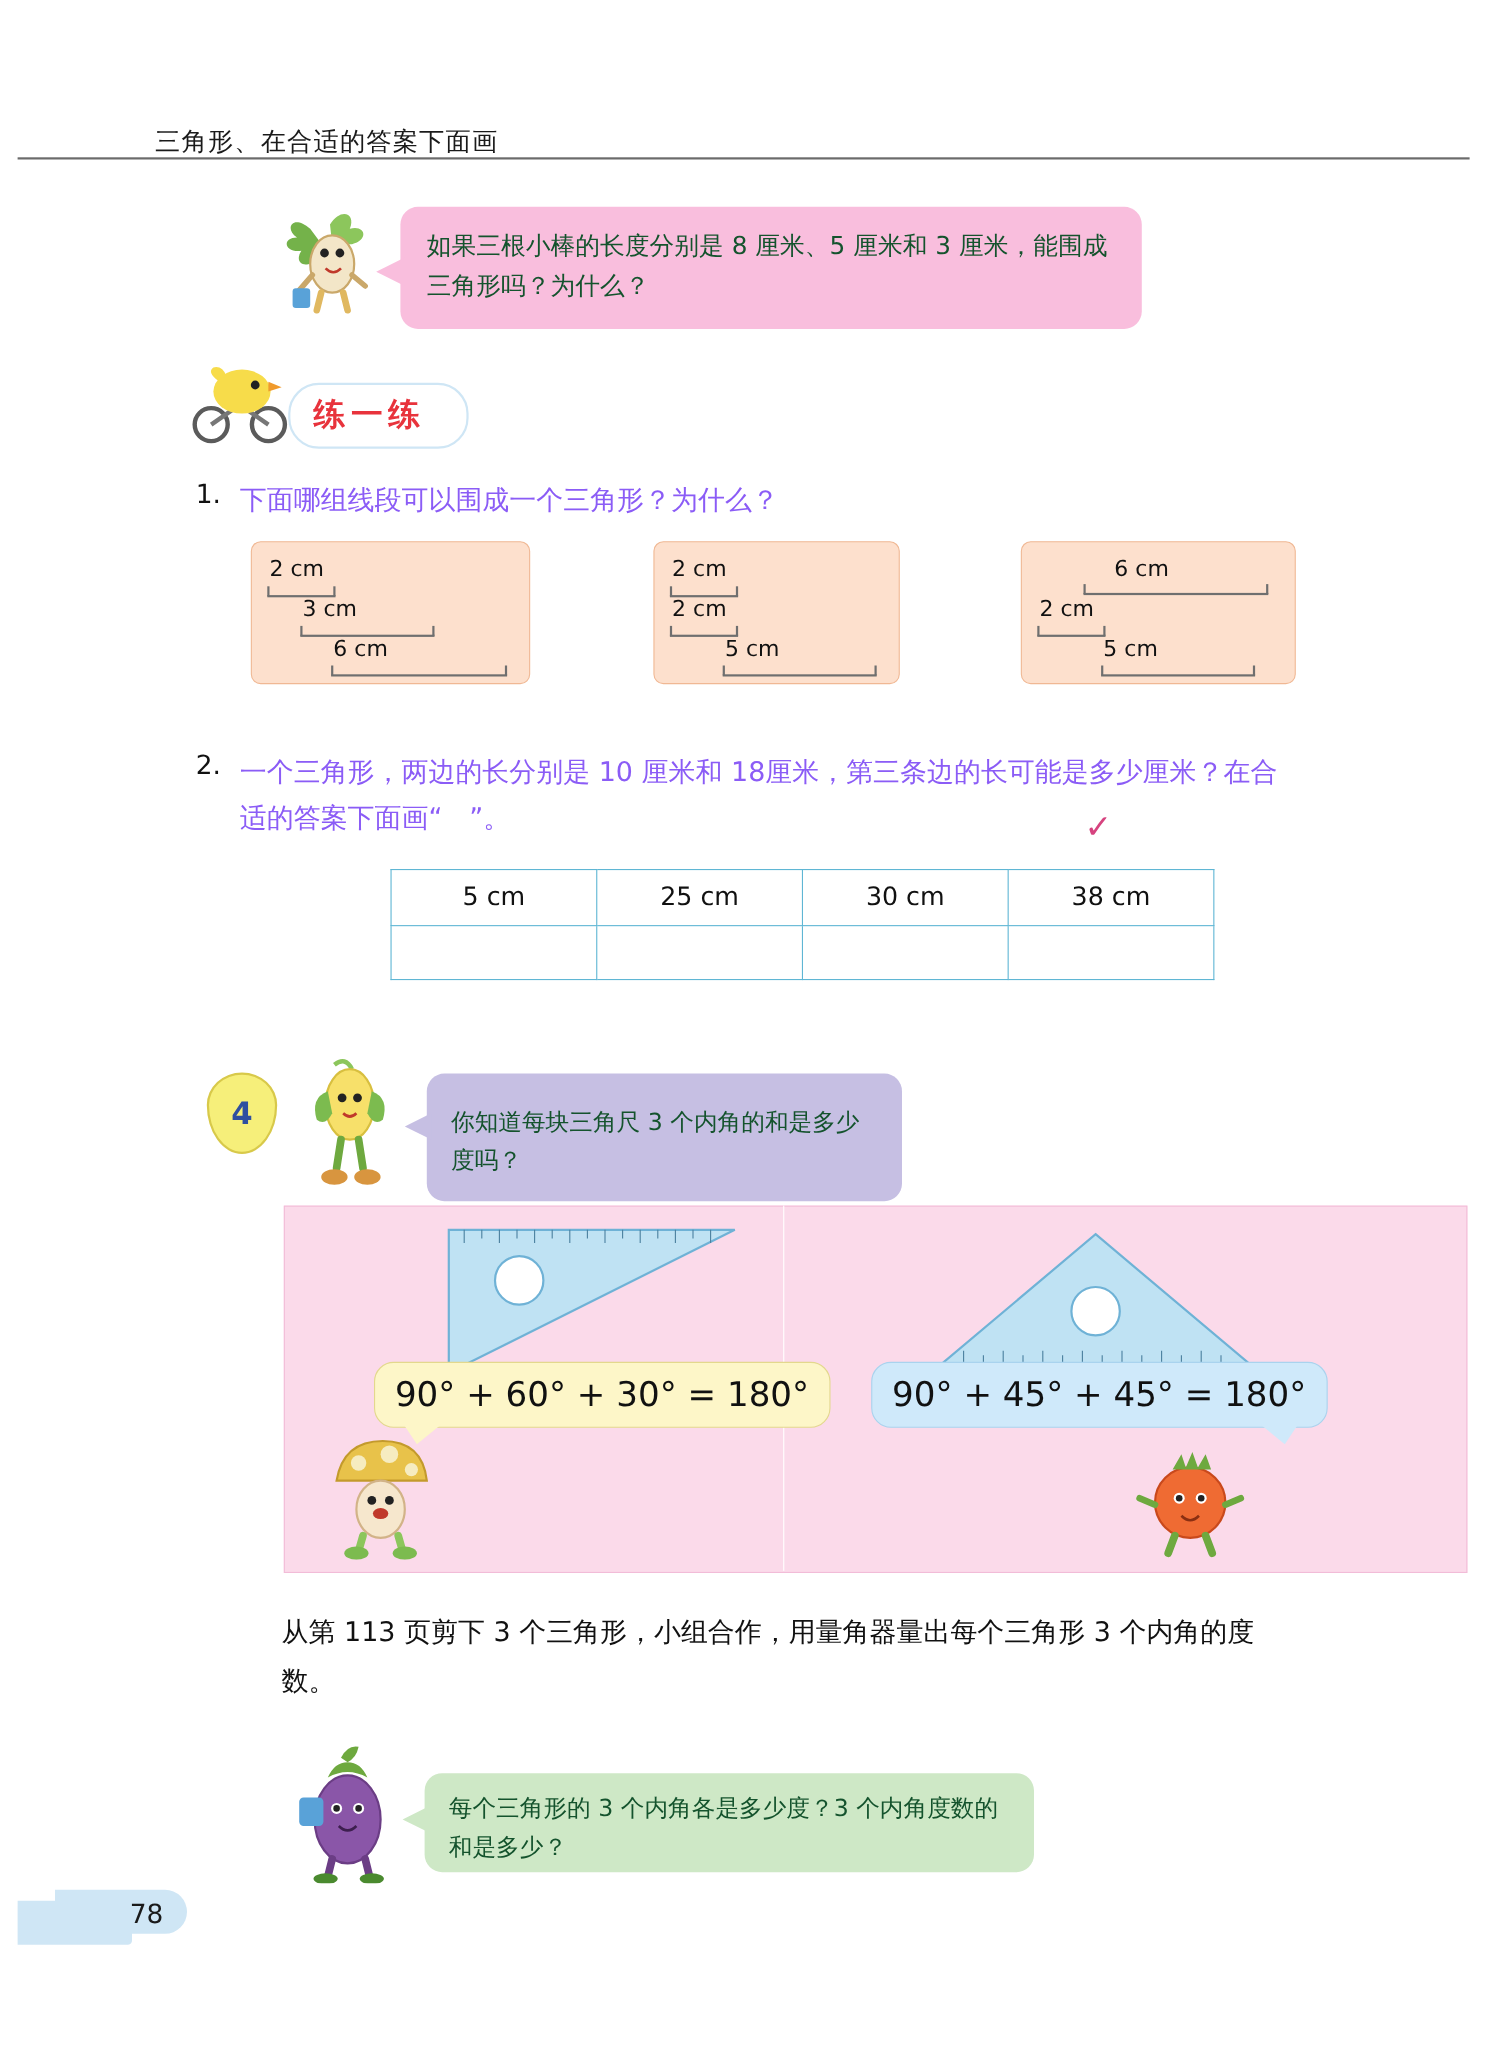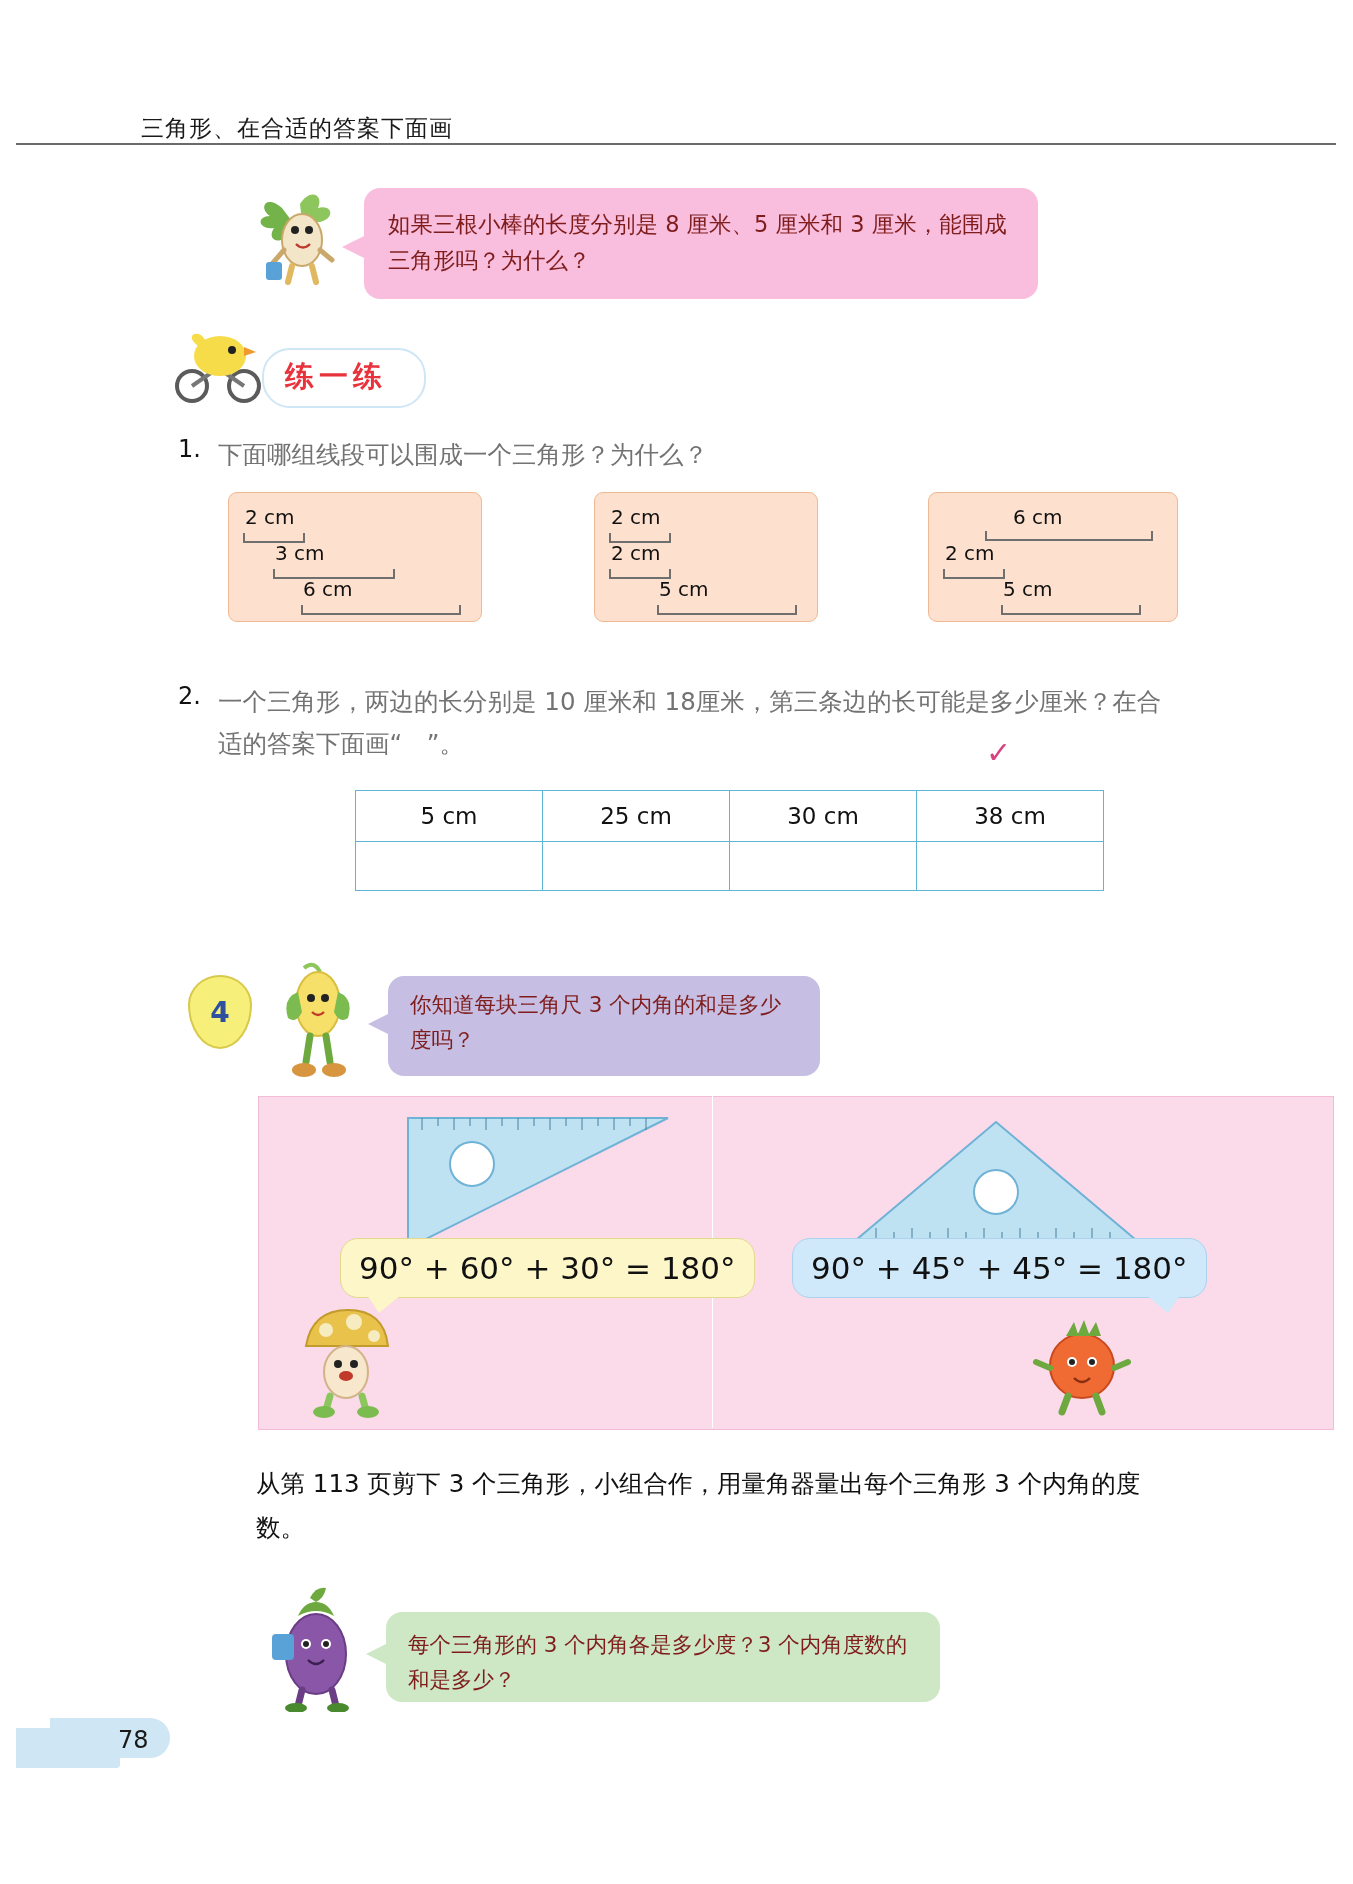--- a/index.html
+++ b/index.html
@@ -20,39 +20,39 @@
     position:absolute;left:135px;top:113px;
     font-size:23px;letter-spacing:1px;color:#1a1a1a;
     font-family:"DejaVu Sans","Liberation Sans",sans-serif;
     background:#fff;padding:0 6px;
   }
 
   
   .bubble{
     position:absolute;border-radius:16px;
     font-family:"DejaVu Sans","Liberation Sans",sans-serif;
-    color:#7f1d1d;line-height:1.62;
+    color:#14532d;line-height:1.62;
   }
   .bubble .tail{position:absolute;width:0;height:0;}
 
   
   .bubble-pink{
     left:364px;top:188px;width:628px;
     background:#f9bedd;padding:18px 22px 20px 24px;font-size:22.5px;
   }
   .bubble-pink .tail{
     left:-22px;top:46px;
     border-top:13px solid transparent;border-bottom:13px solid transparent;
     border-right:26px solid #f9bedd;
   }
 
   
   .bubble-purple{
     left:388px;top:976px;width:390px;
-    background:#c6bfe3;padding:12px 20px 18px 22px;font-size:21.5px;
+    background:#c6bfe3;padding:28px 20px 18px 22px;font-size:21.5px;
   }
   .bubble-purple .tail{
     left:-20px;top:36px;
     border-top:12px solid transparent;border-bottom:12px solid transparent;
     border-right:24px solid #c6bfe3;
   }
 
   
   .bubble-green{
     left:386px;top:1612px;width:512px;
@@ -74,21 +74,21 @@
     font-size:29px;color:#e8333c;letter-spacing:5px;font-weight:bold;
     font-family:Liberation Sans, sans-serif;
   }
 
   
   .qnum{
     position:absolute;font-size:24px;color:#111;
     font-family:"DejaVu Sans","Liberation Sans",sans-serif;
   }
   .qtext{
-    position:absolute;font-size:24.5px;color:#737373;line-height:1.72;
+    position:absolute;font-size:24.5px;color:#8b5cf6;line-height:1.72;
     font-family:"DejaVu Sans","Liberation Sans",sans-serif;
   }
 
   
   .stickbox{
     position:absolute;top:492px;height:128px;
     background:#fde0cd;border:1px solid #f0b894;border-radius:9px;
   }
   .sb1{left:228px;width:252px;}
   .sb2{left:594px;width:222px;}

